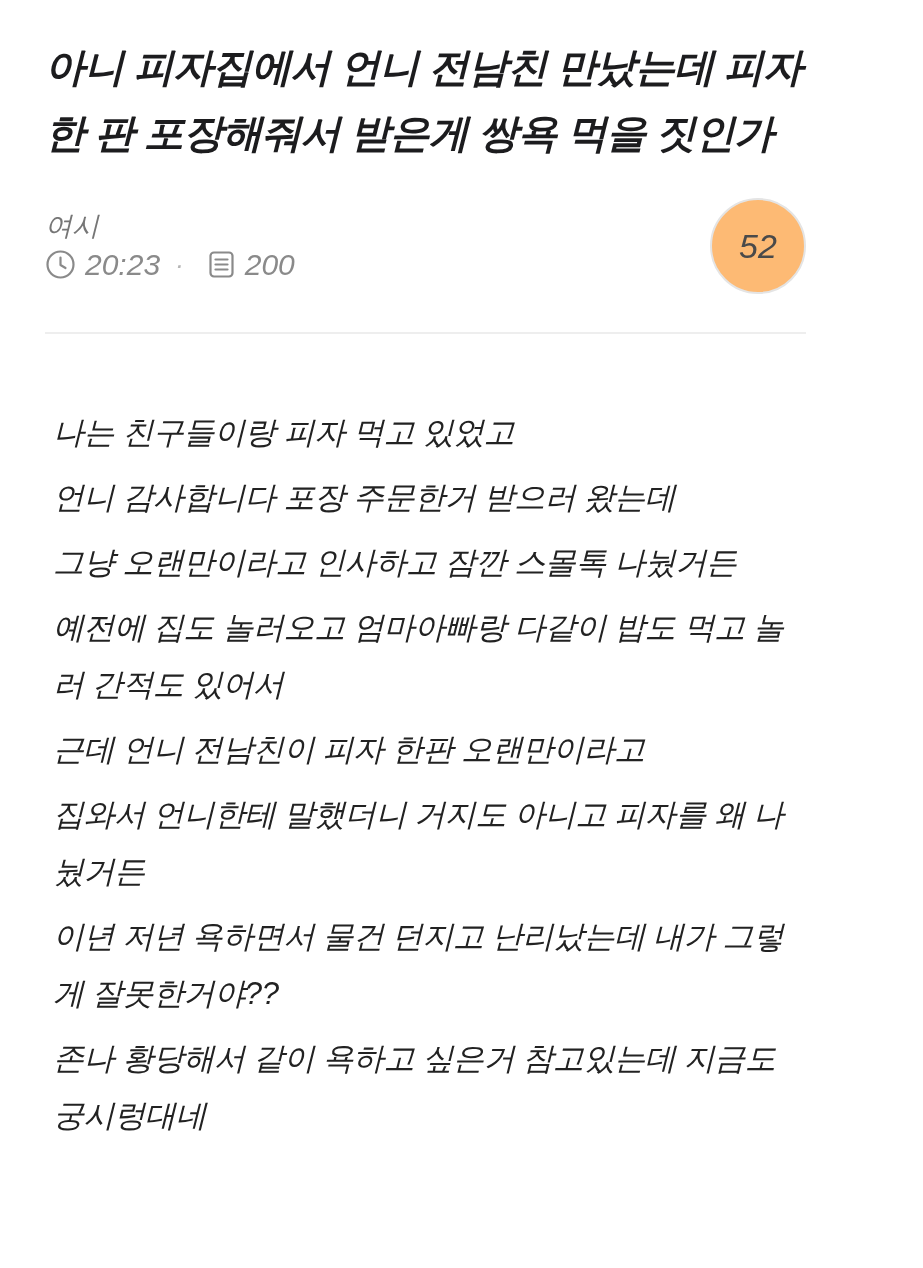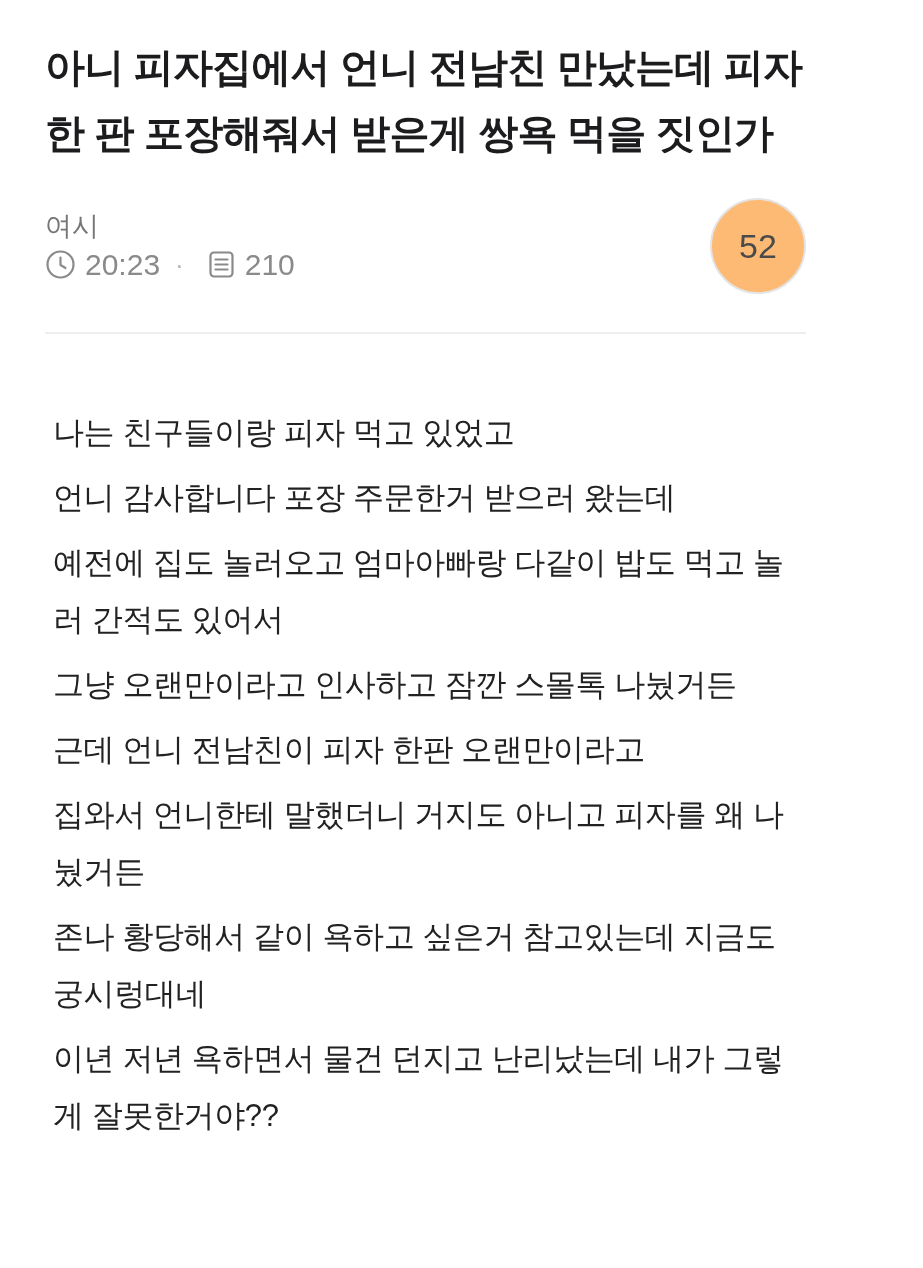--- a/index.html
+++ b/index.html
@@ -9,20 +9,21 @@
     height: 1268px;
     background: #ffffff;
     font-family: "Liberation Sans", "DejaVu Sans", sans-serif;
     overflow: hidden;
   }
   .page {
     width: 851px;
     height: 1268px;
     padding: 34px 45px 0 45px;
     position: relative;
+    font-style: italic;
   }
   .post-title {
     margin: 0;
     max-width: 833px;
     font-size: 40px;
     line-height: 66px;
     font-weight: 700;
     letter-spacing: -0.8px;
     color: #1c1c1e;
     word-break: normal;
@@ -104,35 +105,35 @@
         <span>20:23</span>
         <span class="meta-dot">·</span>
         <span class="doc-icon-box">
           <svg width="29" height="31" viewBox="0 0 29 31" fill="none">
             <rect x="3.5" y="3.5" width="22" height="24" rx="3.5" stroke="#8a8a8a" stroke-width="2.2"></rect>
             <line x1="8.5" y1="10.5" x2="20.5" y2="10.5" stroke="#8a8a8a" stroke-width="2.2" stroke-linecap="round"></line>
             <line x1="8.5" y1="15.5" x2="20.5" y2="15.5" stroke="#8a8a8a" stroke-width="2.2" stroke-linecap="round"></line>
             <line x1="8.5" y1="20.5" x2="20.5" y2="20.5" stroke="#8a8a8a" stroke-width="2.2" stroke-linecap="round"></line>
           </svg>
         </span>
-        <span>210</span>
+        <span>200</span>
       </div>
     </div>
 
     <div class="count-badge">
       <span>52</span>
     </div>
   </div>
 
   <hr class="divider">
 
   <div class="post-body">
     <p>나는 친구들이랑 피자 먹고 있었고</p>
     <p>언니 감사합니다 포장 주문한거 받으러 왔는데</p>
+    <p>그냥 오랜만이라고 인사하고 잠깐 스몰톡 나눴거든</p>
     <p>예전에 집도 놀러오고 엄마아빠랑 다같이 밥도 먹고 놀러 간적도 있어서</p>
-    <p>그냥 오랜만이라고 인사하고 잠깐 스몰톡 나눴거든</p>
     <p>근데 언니 전남친이 피자 한판 오랜만이라고</p>
     <p>집와서 언니한테 말했더니 거지도 아니고 피자를 왜 나눴거든</p>
+    <p>이년 저년 욕하면서 물건 던지고 난리났는데 내가 그렇게 잘못한거야??</p>
     <p>존나 황당해서 같이 욕하고 싶은거 참고있는데 지금도 궁시렁대네</p>
-    <p>이년 저년 욕하면서 물건 던지고 난리났는데 내가 그렇게 잘못한거야??</p>
   </div>
 
 </div>
 
 </body></html>

